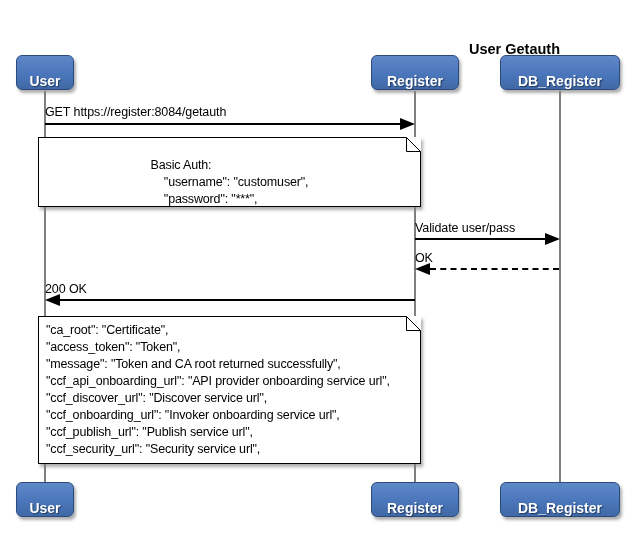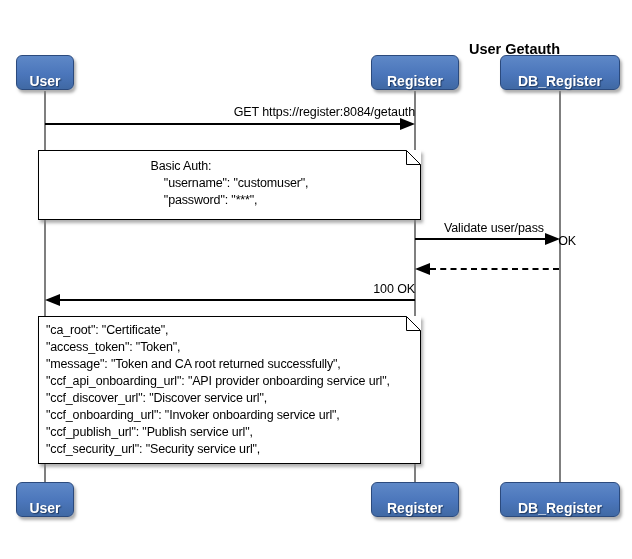--- a/index.html
+++ b/index.html
@@ -28,30 +28,30 @@
     color:#fff; font-weight:bold; font-size:14px;
     text-shadow:1px 1px 1px #1f3a63;
   }
   .msg-line { position:absolute; height:0; border-top:2px solid #000; z-index:2; }
   .msg-line.dashed { border-top-style:dashed; }
   .arrow-head { position:absolute; width:0; height:0; z-index:2;
     border-top:6px solid transparent; border-bottom:6px solid transparent; }
   .arrow-head.right { border-left:15px solid #000; }
   .arrow-head.left  { border-right:15px solid #000; }
   .msg-label {
-    position:absolute; font-size:12.5px; color:#000; text-align:right;
+    position:absolute; font-size:12.5px; color:#000; text-align:left;
     line-height:15px; z-index:2; letter-spacing:-0.1px;
   }
   .note {
     position:absolute; left:38px; width:383px; background:#fff;
     border:1px solid #000; box-shadow:2px 3px 3px rgba(130,130,130,0.65);
     z-index:3; font-size:12.5px; line-height:17px; letter-spacing:-0.15px;
   }
   .note .fold { position:absolute; top:-1px; right:-1px; }
-  .note-center { text-align:center; padding-top:7px;margin-top:13px; }
+  .note-center { text-align:center; padding-top:19px; }
   .note-center .block { display:inline-block; text-align:left; }
   .note-left { padding:5px 0 0 7px; text-align:left; }
   .note-line { white-space:pre; }
   .footer {
     position:absolute; top:534px; right:4px; font-size:15px; color:#000;
     letter-spacing:-0.2px;
   }
 </style>
 </head>
 <body>
@@ -87,25 +87,25 @@
       <div class="note-line">Basic Auth:</div>
       <div class="note-line">    "username": "customuser",</div>
       <div class="note-line">    "password": "***",</div>
     </div>
   </div>
 
   <div class="msg-label" style="left:415px; top:221px; width:129px;">Validate user/pass</div>
   <div class="msg-line" style="left:415px; top:238px; width:131px;"></div>
   <div class="arrow-head right" style="left:545px; top:233px;"></div>
 
-  <div class="msg-label" style="left:415px; top:234px; width:161px;">OK</div>
+  <div class="msg-label" style="left:415px; top:251px; width:161px;">OK</div>
   <div class="msg-line dashed" style="left:430px; top:268px; width:129px;"></div>
   <div class="arrow-head left" style="left:415px; top:263px;"></div>
 
-  <div class="msg-label" style="left:45px; top:282px; width:370px;">100 OK</div>
+  <div class="msg-label" style="left:45px; top:282px; width:370px;">200 OK</div>
   <div class="msg-line" style="left:60px; top:299px; width:355px;"></div>
   <div class="arrow-head left" style="left:45px; top:294px;"></div>
 
   <div class="note note-left" style="top:316px; height:148px;">
     <svg class="fold" width="15" height="15">
       <path d="M0,0 L15,0 L15,15 Z" fill="#ffffff"></path>
       <path d="M0.5,0.5 L14.5,14.5 L0.5,14.5 Z" fill="#ffffff" stroke="#000000" stroke-width="1"></path>
     </svg>
     <div class="note-line">"ca_root": "Certificate",</div>
     <div class="note-line">"access_token": "Token",</div>

